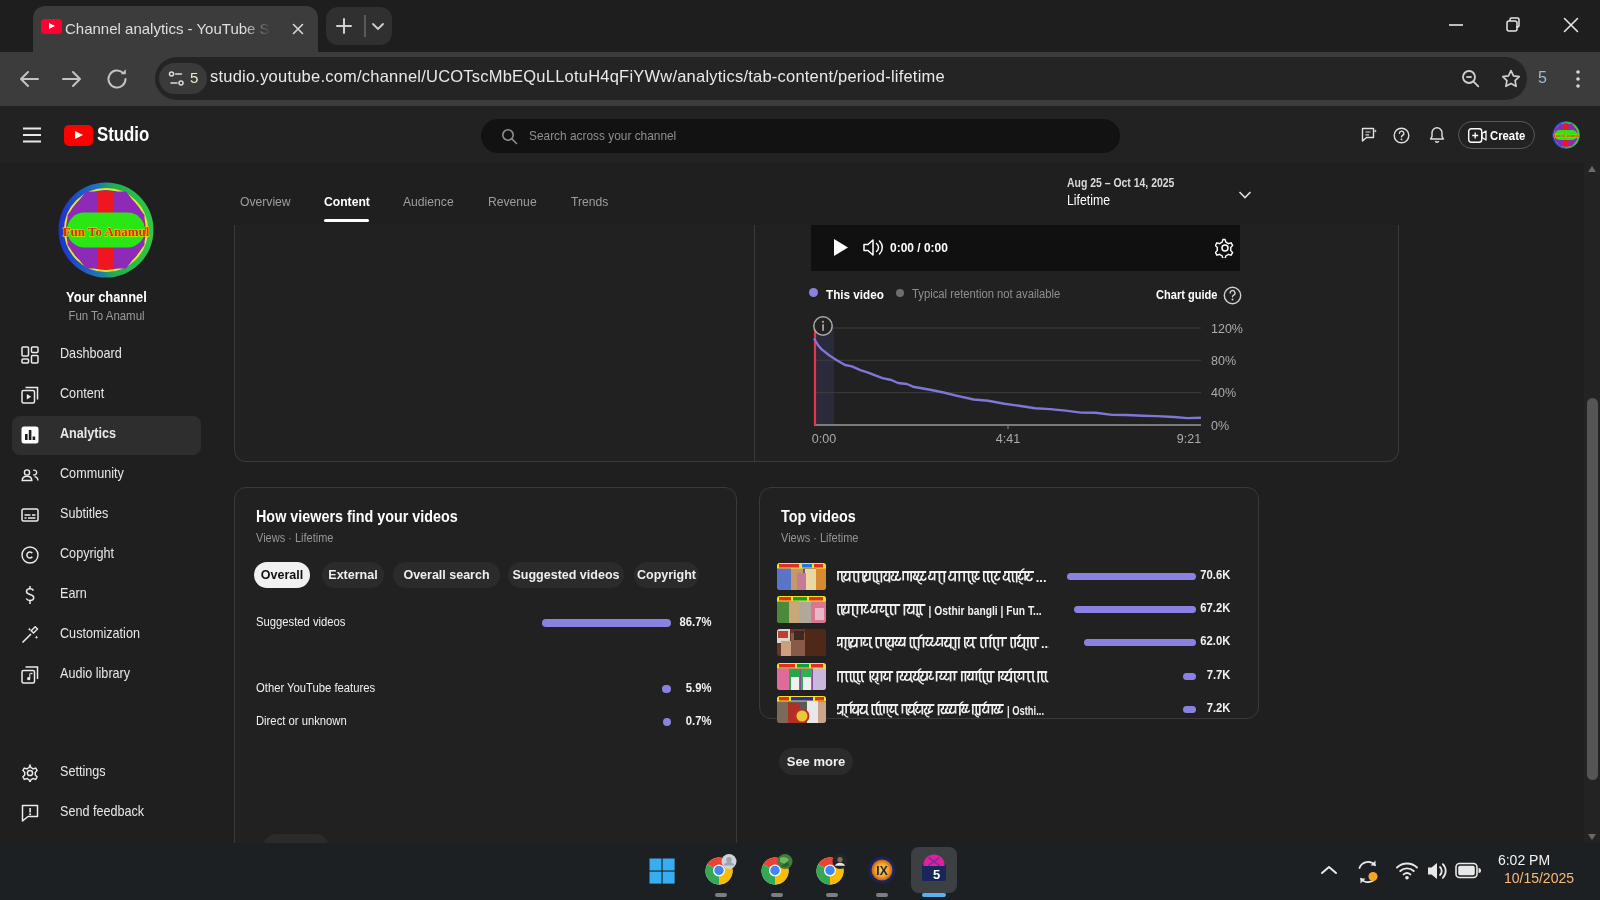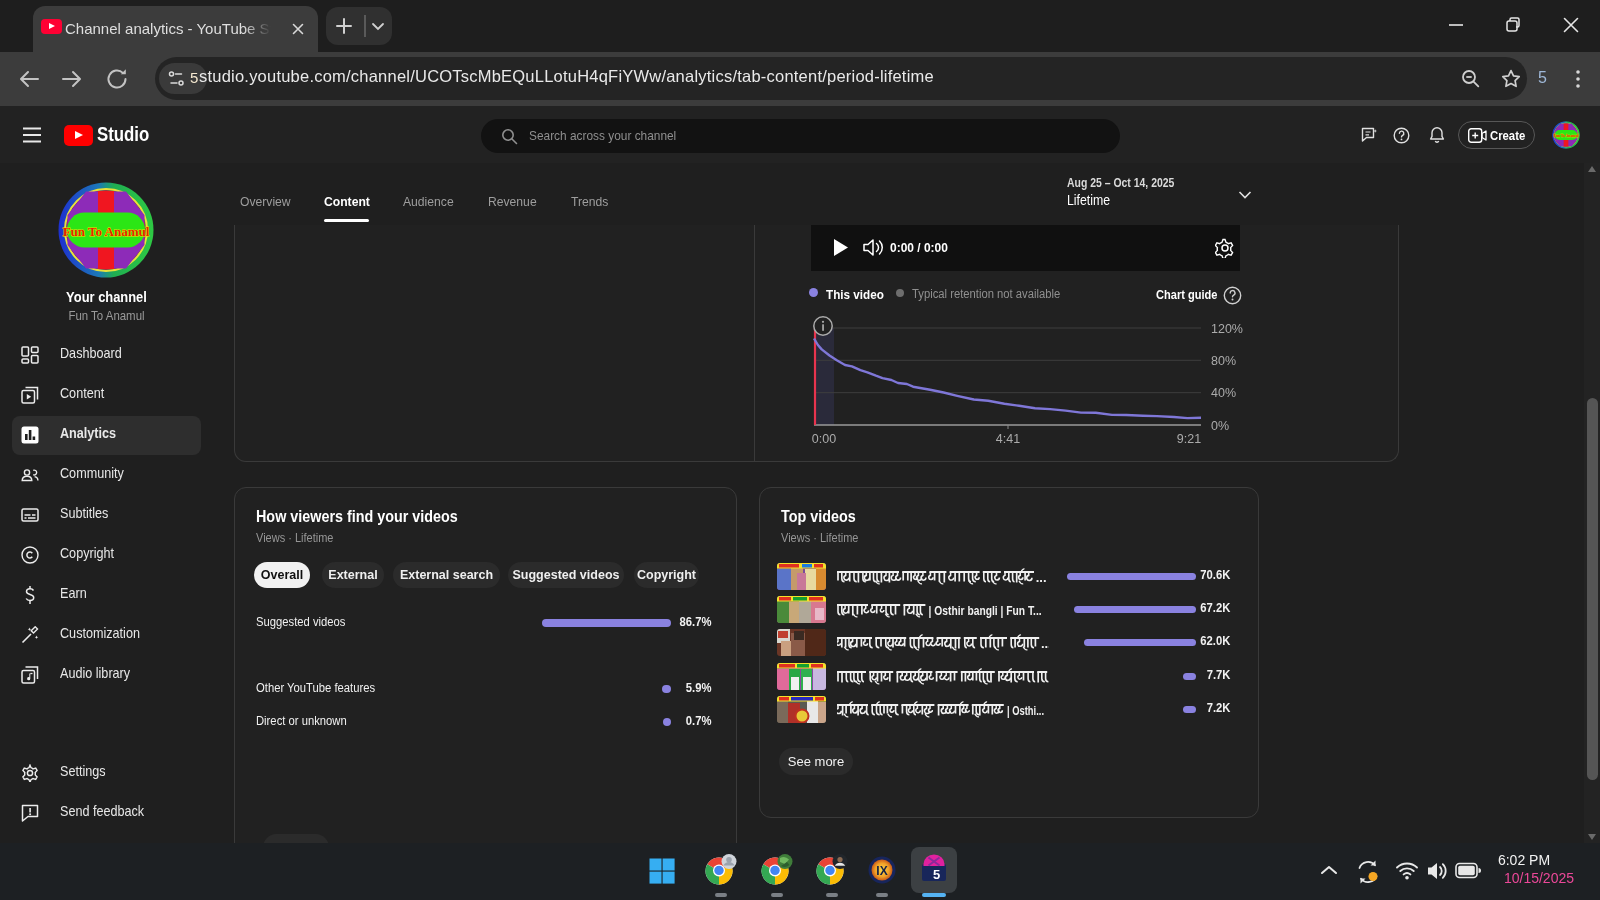--- a/index.html
+++ b/index.html
@@ -14,21 +14,21 @@
 #tab .ttl{position:absolute;left:32px;top:13px;width:210px;height:20px;font-size:15px;line-height:20px;color:#dfdfdf;white-space:nowrap;overflow:hidden;-webkit-mask-image:linear-gradient(90deg,#000 85%,transparent 98%)}
 .tabx{position:absolute;left:256px;top:14px;width:18px;height:18px;color:#d8d8d8}
 #newtab{position:absolute;left:326px;top:7px;width:66px;height:38px;background:#303030;border-radius:12px;color:#d0d0d0}
 
 .wc{position:absolute;top:14px;width:22px;height:22px}
 
 #toolbar{position:absolute;left:0;top:52px;width:1600px;height:54px;background:#3c3c3c}
 .tbico{position:absolute;top:14px;color:#c3c3c3}
 #urlbar{position:absolute;left:155px;top:5px;width:1372px;height:43px;background:#242424;border-radius:22px}
 #sitechip{position:absolute;left:4px;top:6px;width:48px;height:31px;background:#3a3a3a;border-radius:16px}
-#urltext{position:absolute;left:44px;top:10px;font-size:16.5px;color:#e9e9e9;letter-spacing:0.22px}
+#urltext{position:absolute;left:55px;top:10px;font-size:16.5px;color:#e9e9e9;letter-spacing:0.22px}
 
 #apphead{position:absolute;left:0;top:106px;width:1600px;height:57px;background:#222222}
 #srch{position:absolute;left:481px;top:13px;width:639px;height:34px;background:#121212;border-radius:17px}
 #srch .ph{position:absolute;left:48px;top:9px;font-size:13.5px;color:#8f8f8f;transform:scaleX(.88);transform-origin:0 50%;white-space:nowrap}
 #createbtn{position:absolute;left:1458px;top:15px;width:77px;height:28px;border:1px solid #575757;border-radius:15px;color:#fff}
 #createbtn span{position:absolute;left:31px;top:6px;font-size:13px;font-weight:700;transform:scaleX(.87);transform-origin:0 50%}
 
 #sidebar{position:absolute;left:0;top:163px;width:213px;height:680px;background:#1f1f1f}
 .av-big{position:absolute;left:58px;top:182px;width:96px;height:96px}
 #ych{position:absolute;left:0;top:288px;width:213px;text-align:center;font-size:15px;font-weight:700;color:#fff;transform:scaleX(.86);transform-origin:50% 50%}
@@ -43,30 +43,30 @@
 .ptab.sel{color:#fff;font-weight:700}
 #ctund{position:absolute;left:111px;top:56px;width:45px;height:3px;background:#fff;border-radius:2px}
 #daterange{position:absolute;top:13px;left:854px;font-size:12px;font-weight:700;color:#dadada;transform:scaleX(.87);transform-origin:0 50%;white-space:nowrap}
 #lifetime{position:absolute;top:29px;left:854px;font-size:14px;color:#fff;transform:scaleX(.88);transform-origin:0 50%}
 
 .card{position:absolute;background:#212121;border:1px solid #3a3a3a;border-radius:12px}
 #retcard{left:234px;top:225px;width:1165px;height:237px;border-top:none;border-radius:0 0 12px 12px}
 #retdiv{position:absolute;left:519px;top:0;width:1px;height:236px;background:#3a3a3a}
 #player{position:absolute;left:576px;top:0;width:429px;height:46px;background:#101010;color:#fff}
 #hvcard{left:234px;top:487px;width:503px;height:500px}
-#tvcard{left:759px;top:487px;width:500px;height:331px}
+#tvcard{left:759px;top:487px;width:500px;height:232px}
 .ctitle{position:absolute;left:21px;top:19px;font-size:16.5px;font-weight:700;color:#fff;transform:scaleX(.87);transform-origin:0 50%;white-space:nowrap}
 .csub{position:absolute;left:21px;top:43px;font-size:12.5px;color:#969696;transform:scaleX(.88);transform-origin:0 50%;white-space:nowrap}
 .chip{position:absolute;top:74px;height:26px;border-radius:14px;background:#2b2b2b;color:#efefef;font-size:12.5px;font-weight:700;text-align:center}
 .chip.sel{background:#f1f1f1;color:#101010}
 .hrow{position:absolute;left:21px;width:455px;height:20px}
 .hrow .l{position:absolute;left:0;top:0;font-size:12.5px;color:#f1f1f1;transform:scaleX(.9);transform-origin:0 50%;white-space:nowrap}
 .hrow .v{position:absolute;right:0;top:0;font-size:12.5px;font-weight:700;color:#f1f1f1;transform:scaleX(.9);transform-origin:100% 50%}
 .bar{position:absolute;height:8px;border-radius:4px;background:#8a82e0;top:4px}
-.seemore{position:absolute;background:#2b2b2b;border-radius:17px;color:#f1f1f1;font-size:13px;font-weight:400;text-align:center}
+.seemore{position:absolute;background:#2b2b2b;border-radius:17px;color:#f1f1f1;font-size:13px;font-weight:700;text-align:center}
 
 .trow{position:absolute;left:17px;width:466px;height:28px}
 .thumb{position:absolute;left:0;top:0;width:49px;height:27px;border-radius:3px;overflow:hidden}
 .trow .t{position:absolute;left:60px;top:4px;width:212px;height:20px;overflow:hidden;font-size:14px;color:#f1f1f1;white-space:nowrap}
 .trow .v{position:absolute;right:13px;top:5px;font-size:12.5px;font-weight:700;color:#f1f1f1;transform:scaleX(.9);transform-origin:100% 50%}
 .trow .bar{top:10px;height:7px;border-radius:3.5px}
 
 #taskbar{position:absolute;left:0;top:843px;width:1600px;height:57px;background:#1d2023}
 
 #sbar{position:absolute;left:1584px;top:163px;width:16px;height:680px;background:#232323}
@@ -344,21 +344,21 @@
   <text x="217" y="128" font-size="12.5" fill="#ababab" text-anchor="middle">4:41</text>
   <text x="398" y="128" font-size="12.5" fill="#ababab" text-anchor="middle">9:21</text>
 </svg>
 </div>
 
 <div class="card" id="hvcard">
   <div class="ctitle">How viewers find your videos</div>
   <div class="csub">Views · Lifetime</div>
   <div class="chip sel" style="left:19px;width:56px;line-height:26px">Overall</div>
   <div class="chip" style="left:87px;width:62px;line-height:26px">External</div>
-  <div class="chip" style="left:158px;width:107px;line-height:26px">External search</div>
+  <div class="chip" style="left:158px;width:107px;line-height:26px">Overall search</div>
   <div class="chip" style="left:273px;width:116px;line-height:26px">Suggested videos</div>
   <div class="chip" style="left:399px;width:65px;line-height:26px">Copyright</div>
   <div class="hrow" style="top:127px">
         <span class="l">Suggested videos</span>
         <div class="bar" style="left:286px;width:129px"></div>
         <span class="v">86.7%</span>
       </div>
   <div class="hrow" style="top:193px">
         <span class="l">Other YouTube features</span>
         <div class="bar" style="left:406px;width:9px"></div>
@@ -833,21 +833,21 @@
   <svg class="abs" style="left:1426px;top:17px" width="24" height="22" viewBox="0 0 24 22">
         <path d="M2 7.5h3.5L11 3v16l-5.5-4.5H2z" fill="#e8e8e8"></path>
         <path d="M14 7a5.5 5.5 0 010 8M16.8 4.2a9.5 9.5 0 010 13.6" fill="none" stroke="#e8e8e8" stroke-width="1.8" stroke-linecap="round"></path>
       </svg>
   <svg class="abs" style="left:1455px;top:19px" width="26" height="17" viewBox="0 0 26 17">
         <rect x="1" y="1.5" width="21" height="14" rx="3.5" fill="none" stroke="#e8e8e8" stroke-width="1.6"></rect>
         <rect x="3.2" y="3.8" width="16.6" height="9.4" rx="1.8" fill="#e8e8e8"></rect>
         <path d="M23.5 6v5a2.5 2.5 0 000-5z" fill="#e8e8e8"></path>
       </svg>
   <div class="abs" style="left:1474px;top:9px;width:100px;text-align:center;font-size:14px;color:#f2f2f2">6:02 PM</div>
-  <div class="abs" style="left:1454px;top:27px;width:120px;text-align:right;font-size:14px;color:#ec4899">10/15/2025</div>
+  <div class="abs" style="left:1454px;top:27px;width:120px;text-align:right;font-size:14px;color:#fdba74">10/15/2025</div>
 </div>
 
 <svg width="0" height="0" style="position:absolute">
 <defs>
 <g id="chlogo">
   <defs>
     <linearGradient id="ringg" x1="0" y1="0" x2="1" y2="0">
       <stop offset="0" stop-color="#1e30d0"></stop>
               <stop offset=".42" stop-color="#1c78b8"></stop>
               <stop offset=".58" stop-color="#1fae52"></stop>

